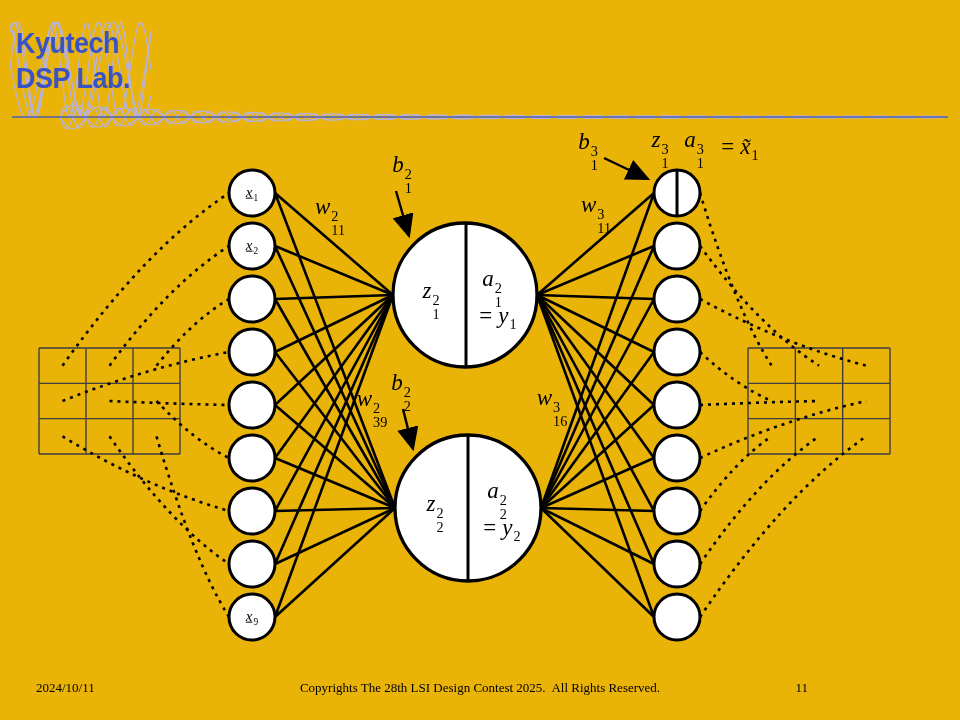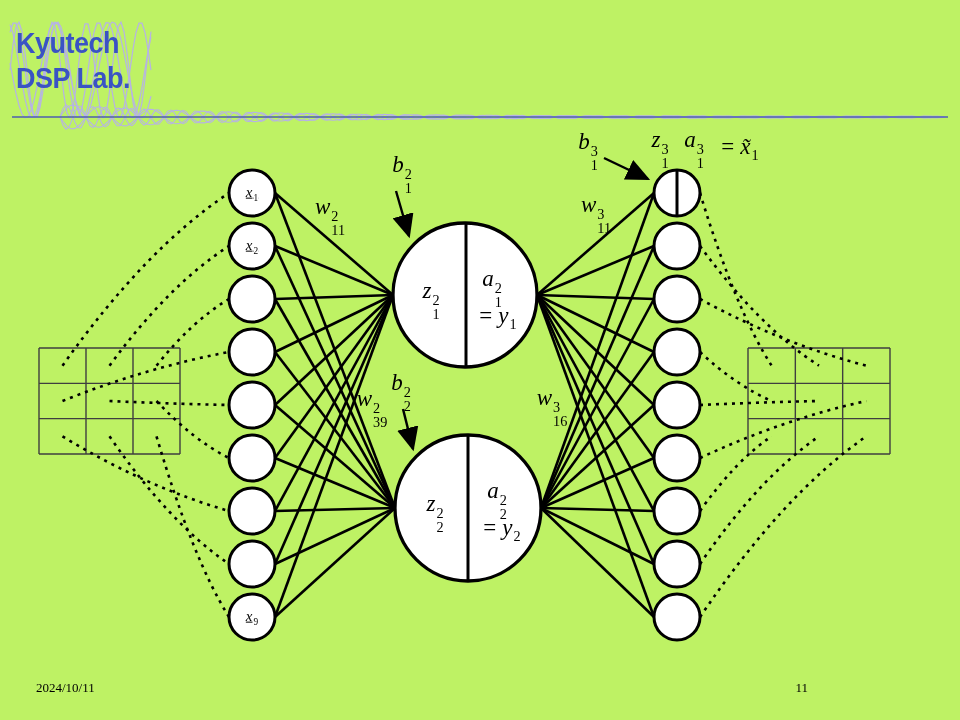--- a/index.html
+++ b/index.html
@@ -1,16 +1,16 @@
 <!DOCTYPE html>
 <html><head>
 <meta charset="utf-8">
 <style>
   html,body{margin:0;padding:0;background:#fff;}
-  .slide{position:relative;width:960px;height:720px;background:#bef264;overflow:hidden;
+  .slide{position:relative;width:960px;height:720px;background:#eab308;overflow:hidden;
          font-family:"Liberation Serif",serif;}
   svg.diagram{position:absolute;left:0;top:0;width:960px;height:720px;}
 
   .logo{position:absolute;left:16px;top:26px;font-family:"Liberation Sans",sans-serif;
         font-weight:bold;font-size:27px;line-height:1.2;letter-spacing:-0.5px;
         transform:scaleY(1.08);transform-origin:top left;white-space:pre;}
   .title{position:absolute;left:150px;top:47px;font-size:40px;
          font-family:"Liberation Serif",serif;}
 
   .mlabel{position:absolute;transform:translate(-50%,-50%);font-size:23px;color:#000;
@@ -196,15 +196,16 @@
         </span></span>
     <span class="mlabel" style="left:694px;top:149px"><span class="v">a</span><span class="st">
           <span class="sp">3</span>
           <span class="sb">1</span>
         </span></span>
     <span class="mlabel" style="left:740px;top:149px"><span class="pre">=</span><span class="v">x̃</span><span class="sb1">1</span></span>
   </div>
 
   <div class="footer">
     <span class="footer-date">2024/10/11</span>
+    <span class="footer-copy">Copyrights The 28th LSI Design Contest 2025.  All Rights Reserved.</span>
     <span class="footer-page">11</span>
   </div>
 </div>
 
 </body></html>

